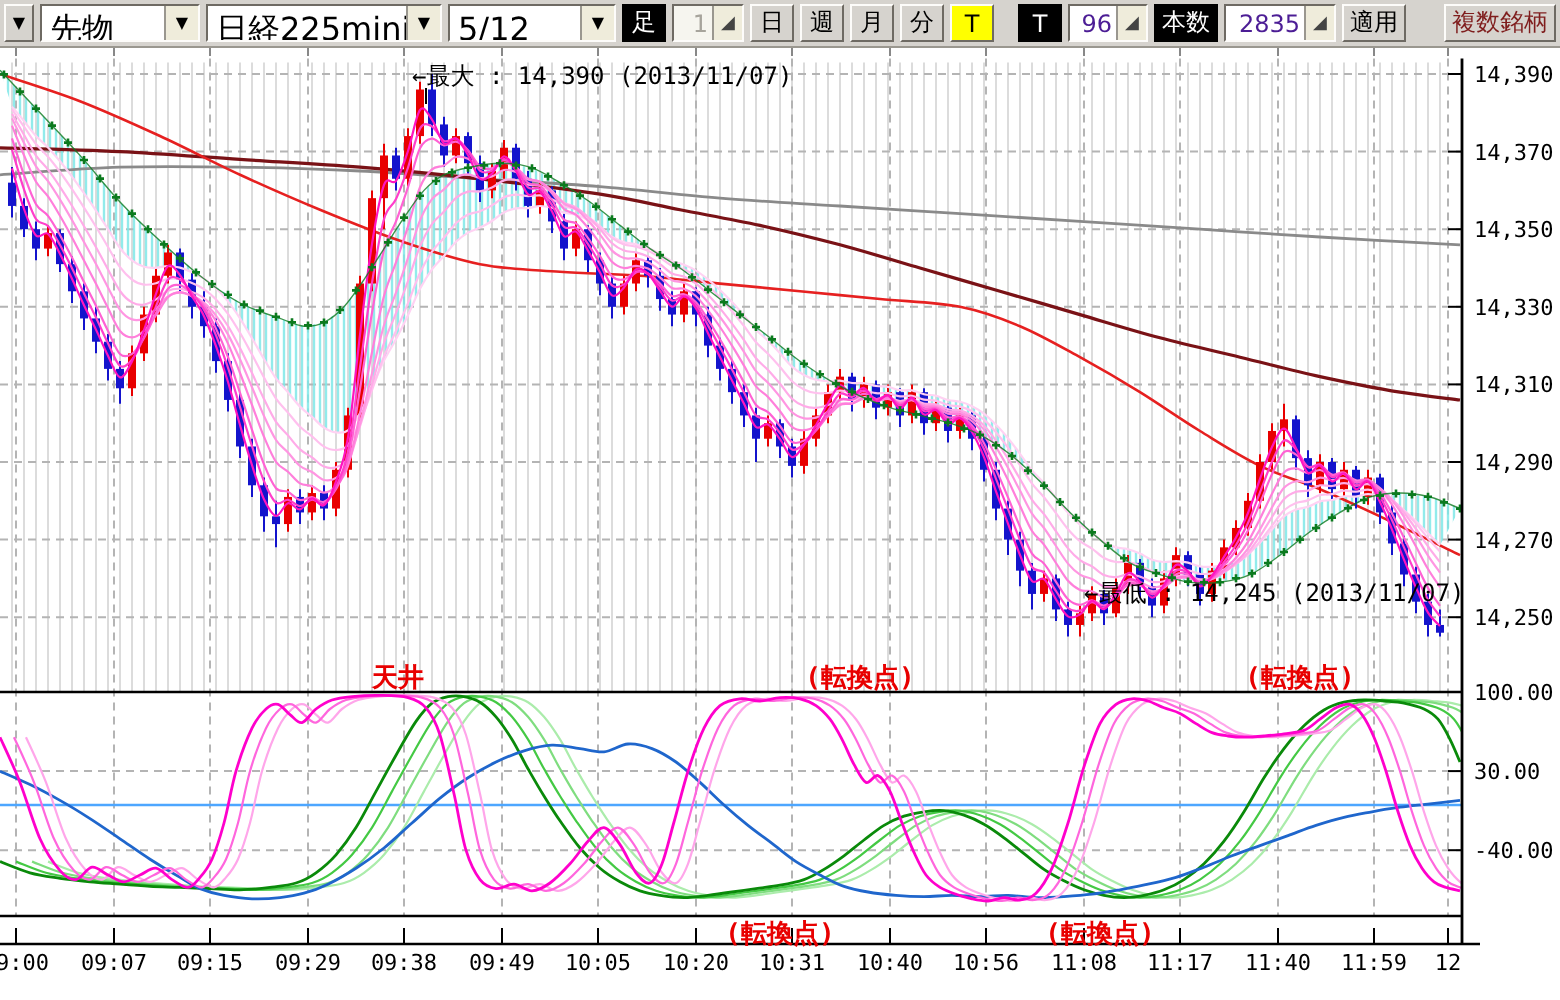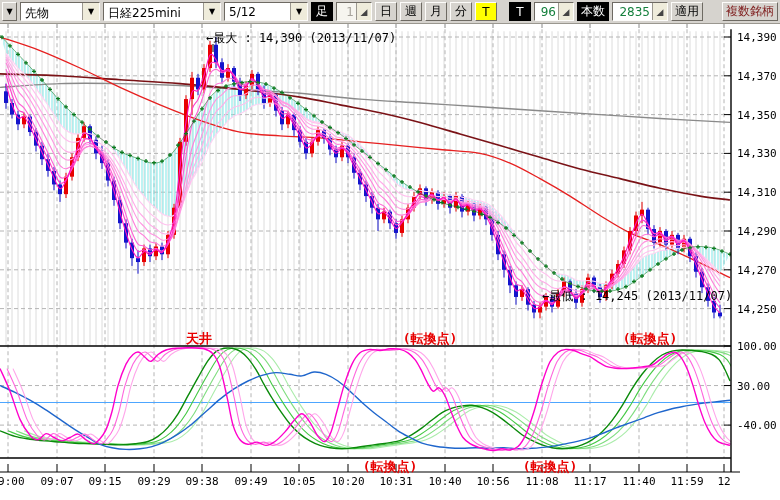--- a/index.html
+++ b/index.html
@@ -10,28 +10,28 @@
   .bevel{background:#d6d3ce;border-top:1px solid #fdfcfa;border-left:1px solid #fdfcfa;
     border-right:1px solid #6e6a63;border-bottom:1px solid #6e6a63;}
   .btn{height:19px;min-width:22px;display:flex;align-items:center;justify-content:center;
     font-size:12px;color:#000;padding:0 3px;box-sizing:border-box;cursor:pointer;}
   .btn.dark{background:#000;color:#fff;border-color:#000;}
   .btn.yellow{background:#ffff00;}
   .btn.disabled{color:#7f1d1d;}
   .combo{height:19px;display:flex;align-items:stretch;background:#fff;
     border-top:1px solid #6e6a63;border-left:1px solid #6e6a63;
     border-bottom:1px solid #fdfcfa;border-right:1px solid #fdfcfa;box-sizing:border-box;}
-  .combo .val{flex:1;font-size:12px;padding:2px 3px 0 4px;white-space:nowrap;overflow:hidden;color:#000;}
+  .combo .val{flex:1;font-size:16px;padding:2px 3px 0 4px;white-space:nowrap;overflow:hidden;color:#000;}
   .combo .arrow{width:16px;background:#efecdb;border-left:1px solid #9a978f;display:flex;
     align-items:center;justify-content:center;font-size:8px;color:#000;cursor:pointer;}
   .spin{height:19px;display:flex;align-items:stretch;box-sizing:border-box;
     border-top:1px solid #6e6a63;border-left:1px solid #6e6a63;
     border-bottom:1px solid #fdfcfa;border-right:1px solid #fdfcfa;background:#fff;}
   .spin .num{flex:1;font-size:12px;text-align:right;padding:2px 2px 0 2px;background:#f6f5ef;}
-  .spin .num.active{background:#fff;color:#15803d;}
+  .spin .num.active{background:#fff;color:#4c1d95;}
   .spin .num.gray{color:#a7a49c;}
   .spin .updn{width:14px;background:#efecdb;border-left:1px solid #9a978f;display:flex;
     align-items:center;justify-content:center;font-size:9px;color:#444;cursor:pointer;}
   .spacer{width:6px;}
   .flexfill{flex:1;}
   svg text{font-family:"DejaVu Sans Mono",monospace;}
 </style>
 </head>
 <body>
 

